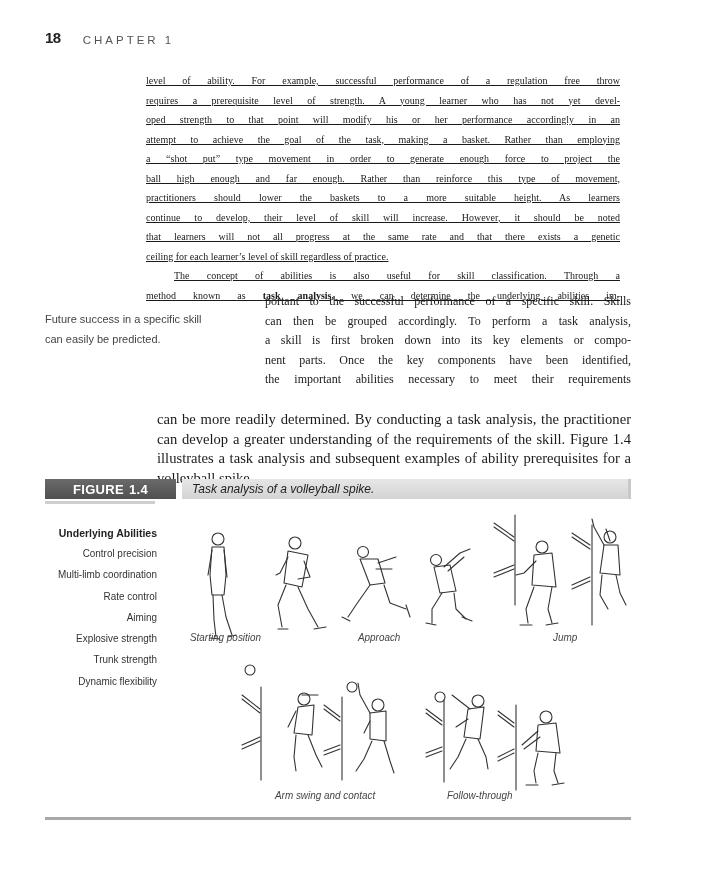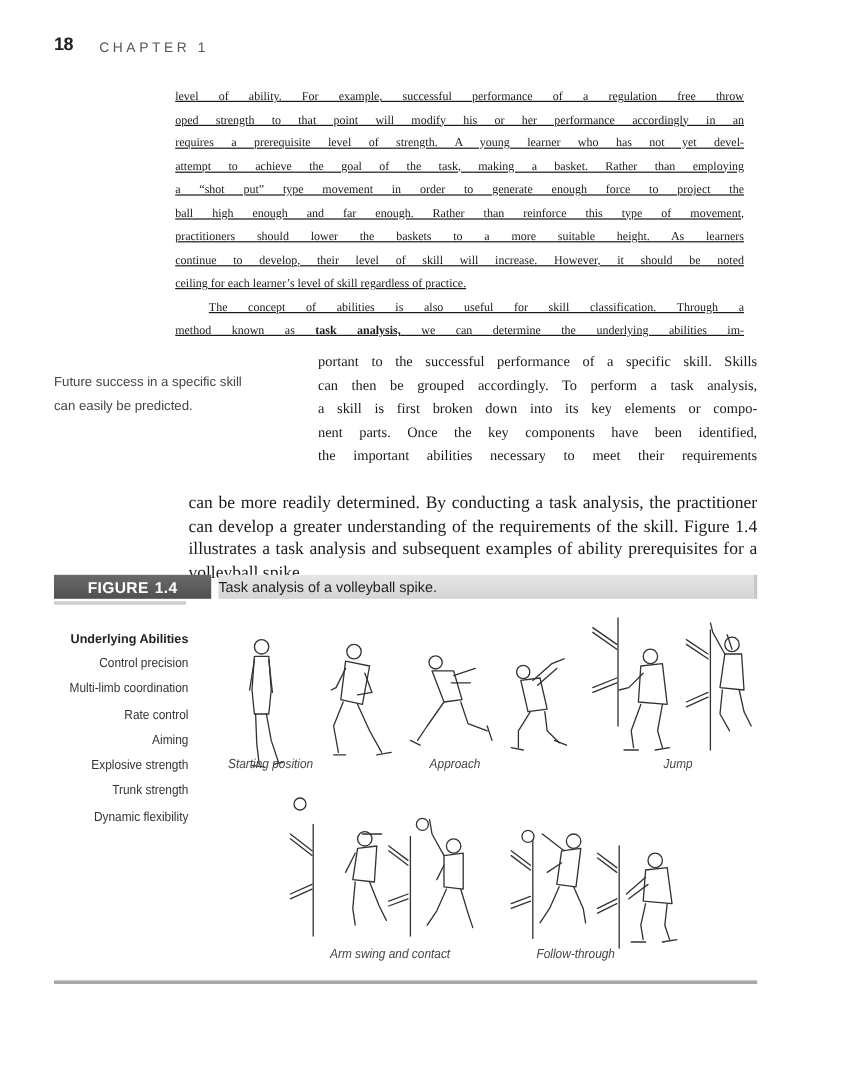--- a/index.html
+++ b/index.html
@@ -16,46 +16,47 @@
   .para2-rest { position: absolute; left: 157px; width: 474px; top: 370px; font-size: 14.6px; line-height: 19.5px; margin-top: 40px; }
   b.term { font-weight: bold; }
   .myth { position: absolute; left: 45px; top: 307px; width: 205px; }
   .myth-title { font-size: 19px; line-height: 24px; }
   .myth-common { font-family: "Liberation Sans", sans-serif; font-weight: bold; color: #9a9a9a; }
   .myth-myth { font-family: "Liberation Serif", serif; font-style: italic; color: #555; }
   .myth-text { font-family: "Liberation Sans", sans-serif; font-size: 11px; line-height: 20px; color: #444; margin-top: 2px; }
   .fig-header { position: absolute; left: 45px; top: 479px; width: 586px; height: 20px; display: flex; }
   .fig-label { width: 131px; background: linear-gradient(#6a6a6a, #505050); color: #fff; font-family: "Liberation Sans", sans-serif; font-size: 13px; font-weight: bold; display: flex; align-items: center; justify-content: center; letter-spacing: 0.3px; }
   .fig-label .num { margin-left: 5px; }
-  .fig-caption-bar { flex: 1; background: linear-gradient(#e6e6e6, #d4d4d4); margin-left: 6px; display: flex; align-items: center; padding-left: 0; font-family: "Liberation Sans", sans-serif; font-size: 12px; color: #222; border-right: 3px solid #c8c8c8; }
+  .fig-caption-bar { flex: 1; background: linear-gradient(#e6e6e6, #d4d4d4); margin-left: 6px; display: flex; align-items: center; padding-left: 10px; font-family: "Liberation Sans", sans-serif; font-size: 12px; color: #222; border-right: 3px solid #c8c8c8; font-style: italic; }
   .fig-underline { position: absolute; left: 45px; top: 501px; width: 110px; height: 3px; background: #cfcfcf; }
   .abilities { position: absolute; left: 35px; top: 523px; width: 122px; text-align: right; font-family: "Liberation Sans", sans-serif; }
   .abilities .head { font-weight: bold; font-size: 10.5px; line-height: 20px; color: #222; }
   .abilities .item { font-size: 11px; line-height: 21.3px; color: #333; transform: scaleX(0.9); transform-origin: right; }
   .illus { position: absolute; left: 180px; top: 505px; width: 460px; height: 310px; }
   .phase-label { position: absolute; font-family: "Liberation Sans", sans-serif; font-style: italic; font-size: 11px; color: #444; transform: scaleX(0.9); transform-origin: left; }
   .bottom-rule { position: absolute; left: 45px; top: 817px; width: 586px; height: 3px; background: #a8a8a8; }
 </style>
 </head>
 <body>
 
 <div class="running-head">
   <span class="page-num">18</span>
   <span class="chapter">CHAPTER 1</span>
 </div>
 
 <div class="body-text para1">
   <span class="line">level of ability. For example, successful performance of a regulation free throw</span>
+  <span class="line">requires a prerequisite level of strength. A young learner who has not yet devel-</span>
   <span class="line">oped strength to that point will modify his or her performance accordingly in an</span>
-  <span class="line">requires a prerequisite level of strength. A young learner who has not yet devel-</span>
   <span class="line">attempt to achieve the goal of the task, making a basket. Rather than employing</span>
   <span class="line">a “shot put” type movement in order to generate enough force to project the</span>
   <span class="line">ball high enough and far enough. Rather than reinforce this type of movement,</span>
   <span class="line">practitioners should lower the baskets to a more suitable height. As learners</span>
   <span class="line">continue to develop, their level of skill will increase. However, it should be noted</span>
+  <span class="line">that learners will not all progress at the same rate and that there exists a genetic</span>
   <span class="line last">ceiling for each learner’s level of skill regardless of practice.</span>
   <span class="line indent">The concept of abilities is also useful for skill classification. Through a</span>
   <span class="line"><span>method known as </span><b class="term">task analysis,</b><span> we can determine the underlying abilities im-</span></span>
 </div>
 
 <div class="wrap-block">
   <span class="line">portant to the successful performance of a specific skill. Skills</span>
   <span class="line">can then be grouped accordingly. To perform a task analysis,</span>
   <span class="line">a skill is first broken down into its key elements or compo-</span>
   <span class="line">nent parts. Once the key components have been identified,</span>

